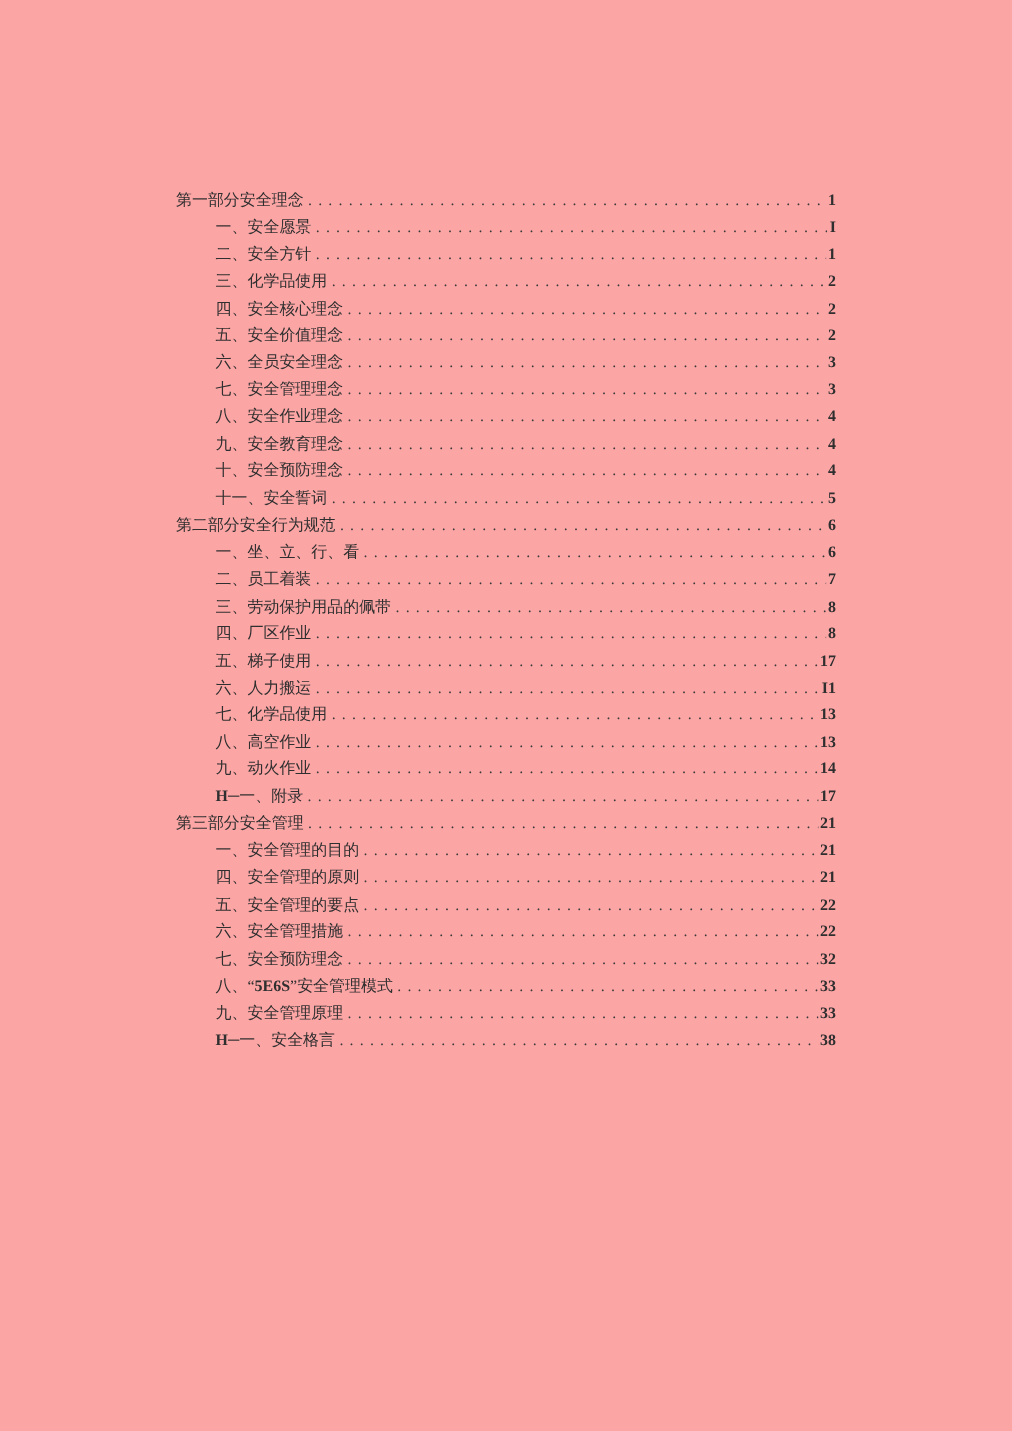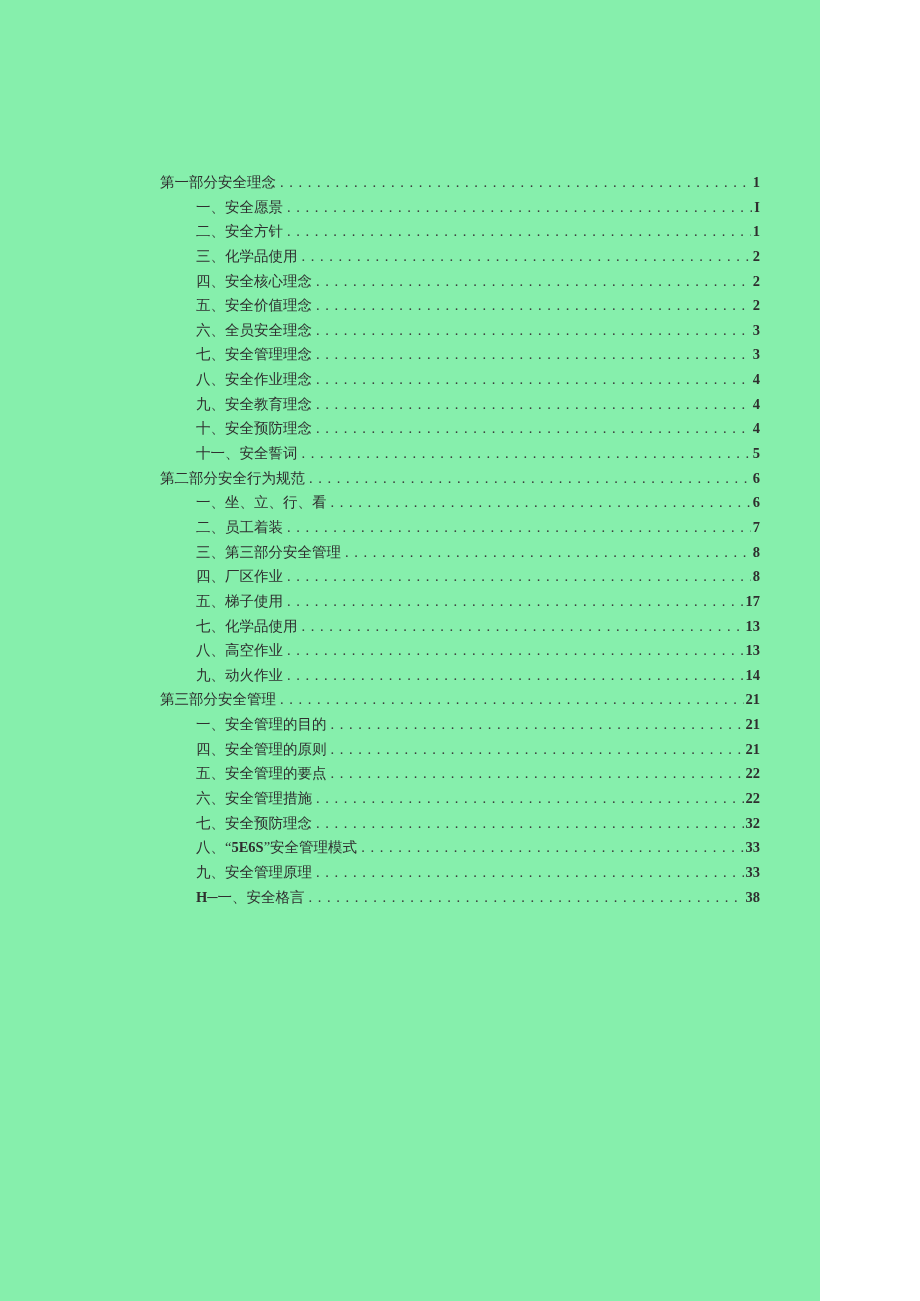--- a/index.html
+++ b/index.html
@@ -3,23 +3,23 @@
 <meta charset="utf-8">
 <style>
   body {
     margin: 0;
     background: #fff;
     font-family: "SimSun", "宋体", serif;
     font-size: 14.5px;
     color: #2f2f2f;
   }
   .page {
-    width: 820px;
+    width: 920px;
     min-height: 1301px;
-    background: #86efac;
+    background: #fca5a5;
     position: relative;
     box-sizing: border-box;
     padding: 170px 160px 0 160px;
   }
   .toc {
     width: 600px;
   }
   .toc-row {
     display: flex;
     align-items: baseline;
@@ -137,54 +137,66 @@
         <span class="leader"></span>
         <span class="pageno">6</span>
       </div>
       <div class="toc-row level-1">
         <span class="label">二、员工着装</span>
         <span class="space"></span>
         <span class="leader"></span>
         <span class="pageno">7</span>
       </div>
       <div class="toc-row level-1">
-        <span class="label">三、第三部分安全管理</span>
+        <span class="label">三、劳动保护用品的佩带</span>
         <span class="space"></span>
         <span class="leader"></span>
         <span class="pageno">8</span>
       </div>
       <div class="toc-row level-1">
         <span class="label">四、厂区作业</span>
         <span class="space"></span>
         <span class="leader"></span>
         <span class="pageno">8</span>
       </div>
       <div class="toc-row level-1">
         <span class="label">五、梯子使用</span>
         <span class="space"></span>
         <span class="leader"></span>
         <span class="pageno">17</span>
       </div>
       <div class="toc-row level-1">
+        <span class="label">六、人力搬运</span>
+        <span class="space"></span>
+        <span class="leader"></span>
+        <span class="pageno">I1</span>
+      </div>
+      <div class="toc-row level-1">
         <span class="label">七、化学品使用</span>
         <span class="space"></span>
         <span class="leader"></span>
         <span class="pageno">13</span>
       </div>
       <div class="toc-row level-1">
         <span class="label">八、高空作业</span>
         <span class="space"></span>
         <span class="leader"></span>
         <span class="pageno">13</span>
       </div>
       <div class="toc-row level-1">
         <span class="label">九、动火作业</span>
         <span class="space"></span>
         <span class="leader"></span>
         <span class="pageno">14</span>
+      </div>
+      <div class="toc-row level-1">
+        <span class="label"><span class="latin">H</span>─一、附录</span>
+        <span class="space"></span>
+        <span class="leader"></span>
+        <span class="pageno">17</span>
       </div>
       <div class="toc-row level-0">
         <span class="label">第三部分安全管理</span>
         <span class="space"></span>
         <span class="leader"></span>
         <span class="pageno">21</span>
       </div>
       <div class="toc-row level-1">
         <span class="label">一、安全管理的目的</span>
         <span class="space"></span>

